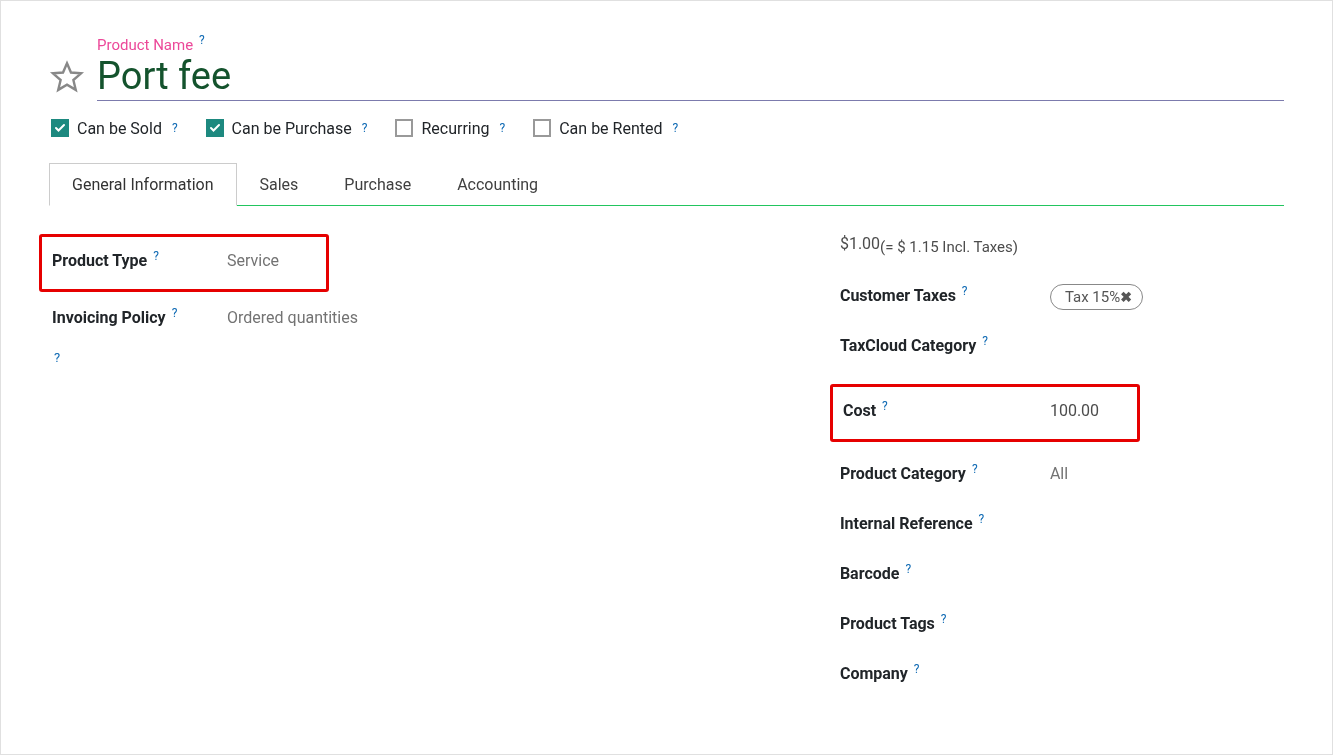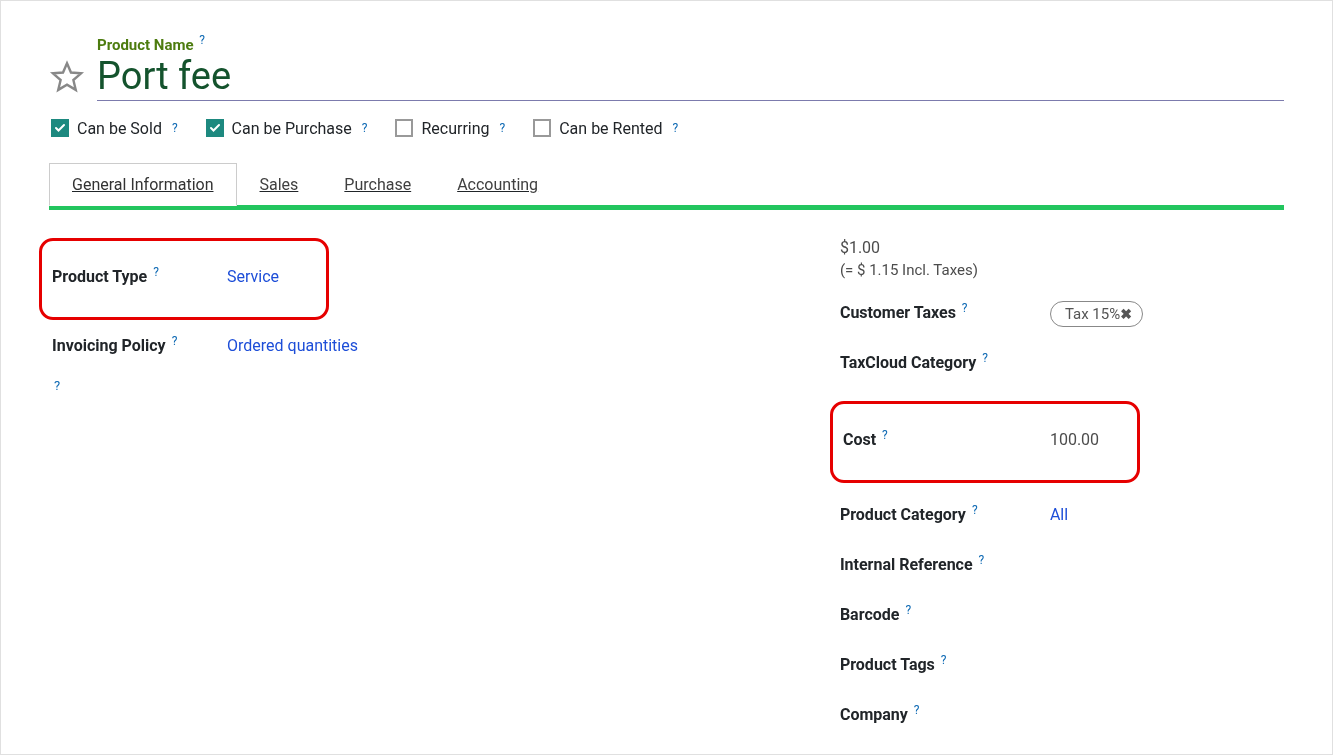--- a/index.html
+++ b/index.html
@@ -23,23 +23,23 @@
   }
   .star-icon {
     width: 36px;
     height: 36px;
     margin-right: 12px;
     margin-bottom: 6px;
     flex-shrink: 0;
   }
   .title-col { flex: 1; }
   .field-label-sm {
-    font-weight: 700;
+    font-weight: 400;
     font-size: 15px;
-    color: #4d7c0f;
+    color: #ec4899;
   }
   .help-q {
     color: #0f6ab4;
     font-size: 12px;
     font-weight: 400;
     margin-left: 2px;
     vertical-align: super;
     cursor: pointer;
   }
   .title-input {
@@ -76,22 +76,21 @@
     justify-content: center;
     cursor: pointer;
   }
   .cbox.checked {
     background: #1d897f;
     border-color: #1d897f;
   }
   .cbox.checked svg { stroke: #fff; }
   .tabs {
     display: flex;
-    border-bottom: 5px solid #22c55e;
-    text-decoration: underline;
+    border-bottom: 1px solid #22c55e;
   }
   .tab {
     padding: 11px 22px;
     border: 1px solid transparent;
     border-bottom: none;
     color: #404040;
     font-size: 16px;
     cursor: pointer;
     position: relative;
     top: 1px;
@@ -121,42 +120,42 @@
     width: 210px;
     font-weight: 700;
     font-size: 16px;
     color: #212529;
     flex-shrink: 0;
   }
   .fval {
     color: #4c4c4c;
     font-size: 16px;
   }
-  .fval.light { color: #1d4ed8; }
+  .fval.light { color: #737373; }
   .highlight-red {
     border: 3px solid #e60000;
-    border-radius: 14px;
-    padding: 24px 10px;
+    border-radius: 3px;
+    padding: 12px 10px;
     margin-left: -13px;
   }
   .highlight-red .frow { margin-bottom: 0; }
   .orphan-q { color:#0f6ab4; font-size:13px; margin-left:2px; margin-top:-6px; }
 
   .tag-chip {
     display: inline-flex;
     align-items: center;
     border: 1.5px solid #888;
     border-radius: 14px;
     padding: 3px 10px 3px 14px;
     font-size: 15px;
     color: #555;
   }
   .tag-x { cursor:pointer; color:#555; font-weight:700; font-size:14px;}
   .subnote { color:#4c4c4c; font-size:15px; margin-top:4px;}
-  .row-multi { display:flex; flex-direction:column; }
+  .row-multi { display:flex; flex-direction:row; }
 </style>
 </head>
 <body>
 
 <div class="form-sheet">
 
   <div class="title-row">
     <span class="star-icon">
       <svg viewBox="0 0 24 24" fill="none" stroke="#888" stroke-width="1.6">
         <path d="M12 2.8l2.65 6.2 6.75.55-5.15 4.45 1.6 6.6L12 17.1l-5.85 3.5 1.6-6.6L2.6 9.55l6.75-.55L12 2.8z"></path>

